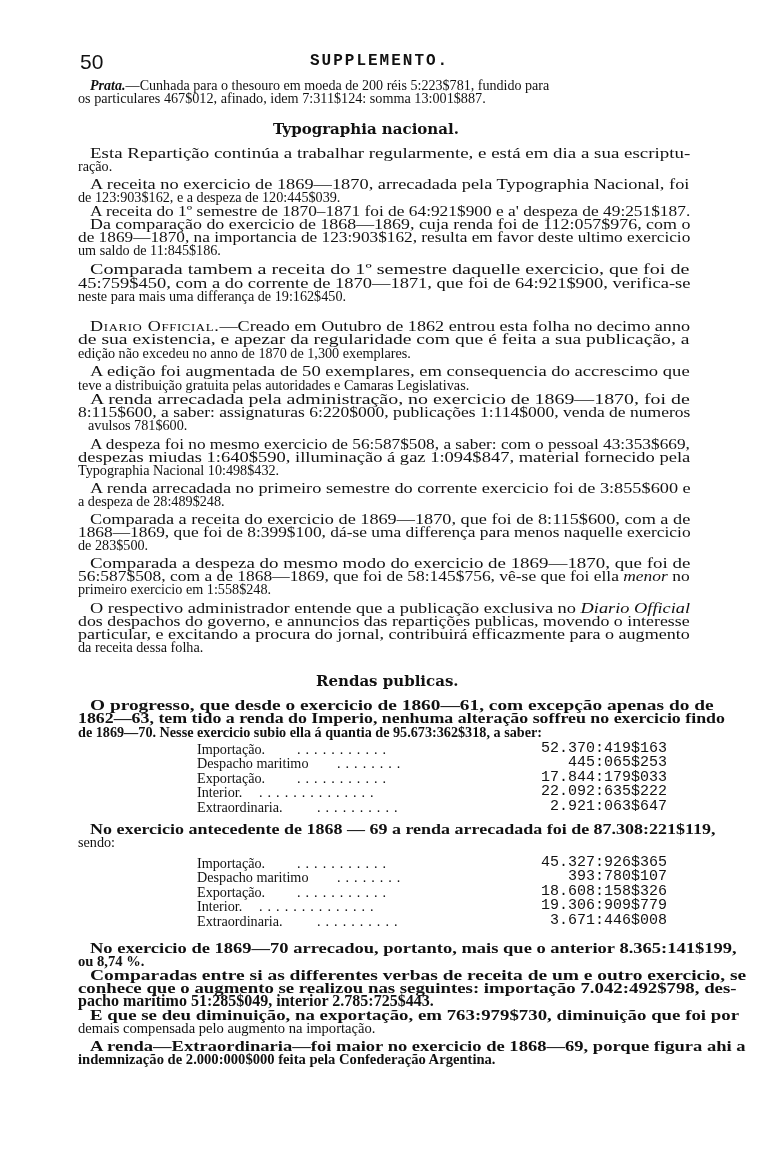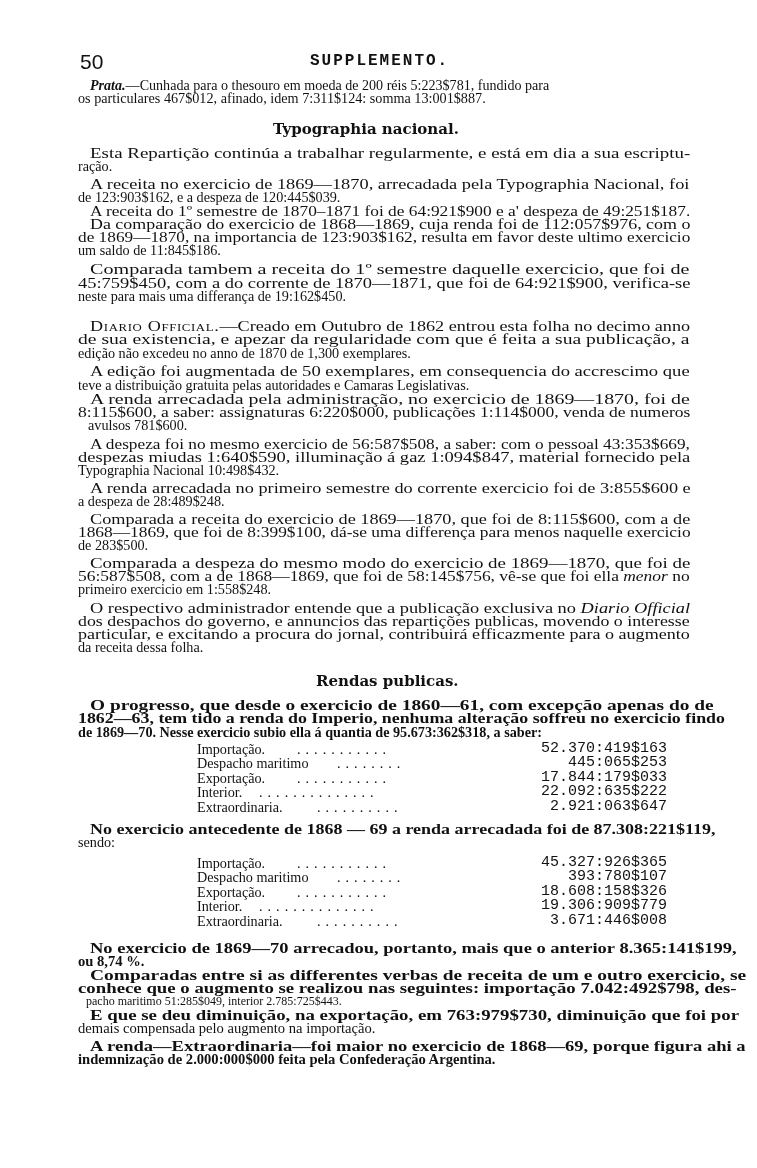--- a/index.html
+++ b/index.html
@@ -139,18 +139,18 @@
       <span class="dots" style="left: 120px;">..........</span>
       <span class="val" style="right: 0px; width: 200px;">3.671:446$008</span>
     </div>
   </div>
 
 <div id="rendas-close">
     <div class="ln" style="left: 90px; top: 941px; transform: scaleX(1.268); font-weight: bold; font-size: 14.6px;">No exercicio de 1869—70 arrecadou, portanto, mais que o anterior 8.365:141$199,</div>
     <div class="ln" style="left: 78px; top: 954px; font-weight: bold; font-size: 14.6px;">ou 8,74 %.</div>
     <div class="ln" style="left: 90px; top: 968px; transform: scaleX(1.333); font-weight: bold; font-size: 14.6px;">Comparadas entre si as differentes verbas de receita de um e outro exercicio, se</div>
     <div class="ln" style="left: 78px; top: 981px; transform: scaleX(1.288); font-weight: bold; font-size: 14.6px;">conhece que o augmento se realizou nas seguintes: importação 7.042:492$798, des-</div>
-    <div class="ln" style="left: 86px; top: 994px; font-weight: normal; font-size: 12px;">pacho maritimo 51:285$049, interior 2.785:725$443.</div>
+    <div class="ln" style="left: 78px; top: 994px; font-weight: bold; font-size: 16px;">pacho maritimo 51:285$049, interior 2.785:725$443.</div>
     <div class="ln" style="left: 90px; top: 1008px; transform: scaleX(1.29); font-weight: bold; font-size: 14.6px;">E que se deu diminuição, na exportação, em 763:979$730, diminuição que foi por</div>
     <div class="ln" style="left: 78px; top: 1021px; font-weight: normal; font-size: 14.6px;">demais compensada pelo augmento na importação.</div>
     <div class="ln" style="left: 90px; top: 1039px; transform: scaleX(1.271); font-weight: bold; font-size: 14.6px;">A renda—Extraordinaria—foi maior no exercicio de 1868—69, porque figura ahi a</div>
     <div class="ln" style="left: 78px; top: 1052px; font-weight: bold; font-size: 14.6px;">indemnização de 2.000:000$000 feita pela Confederação Argentina.</div>
   </div>
 
 </body></html>

